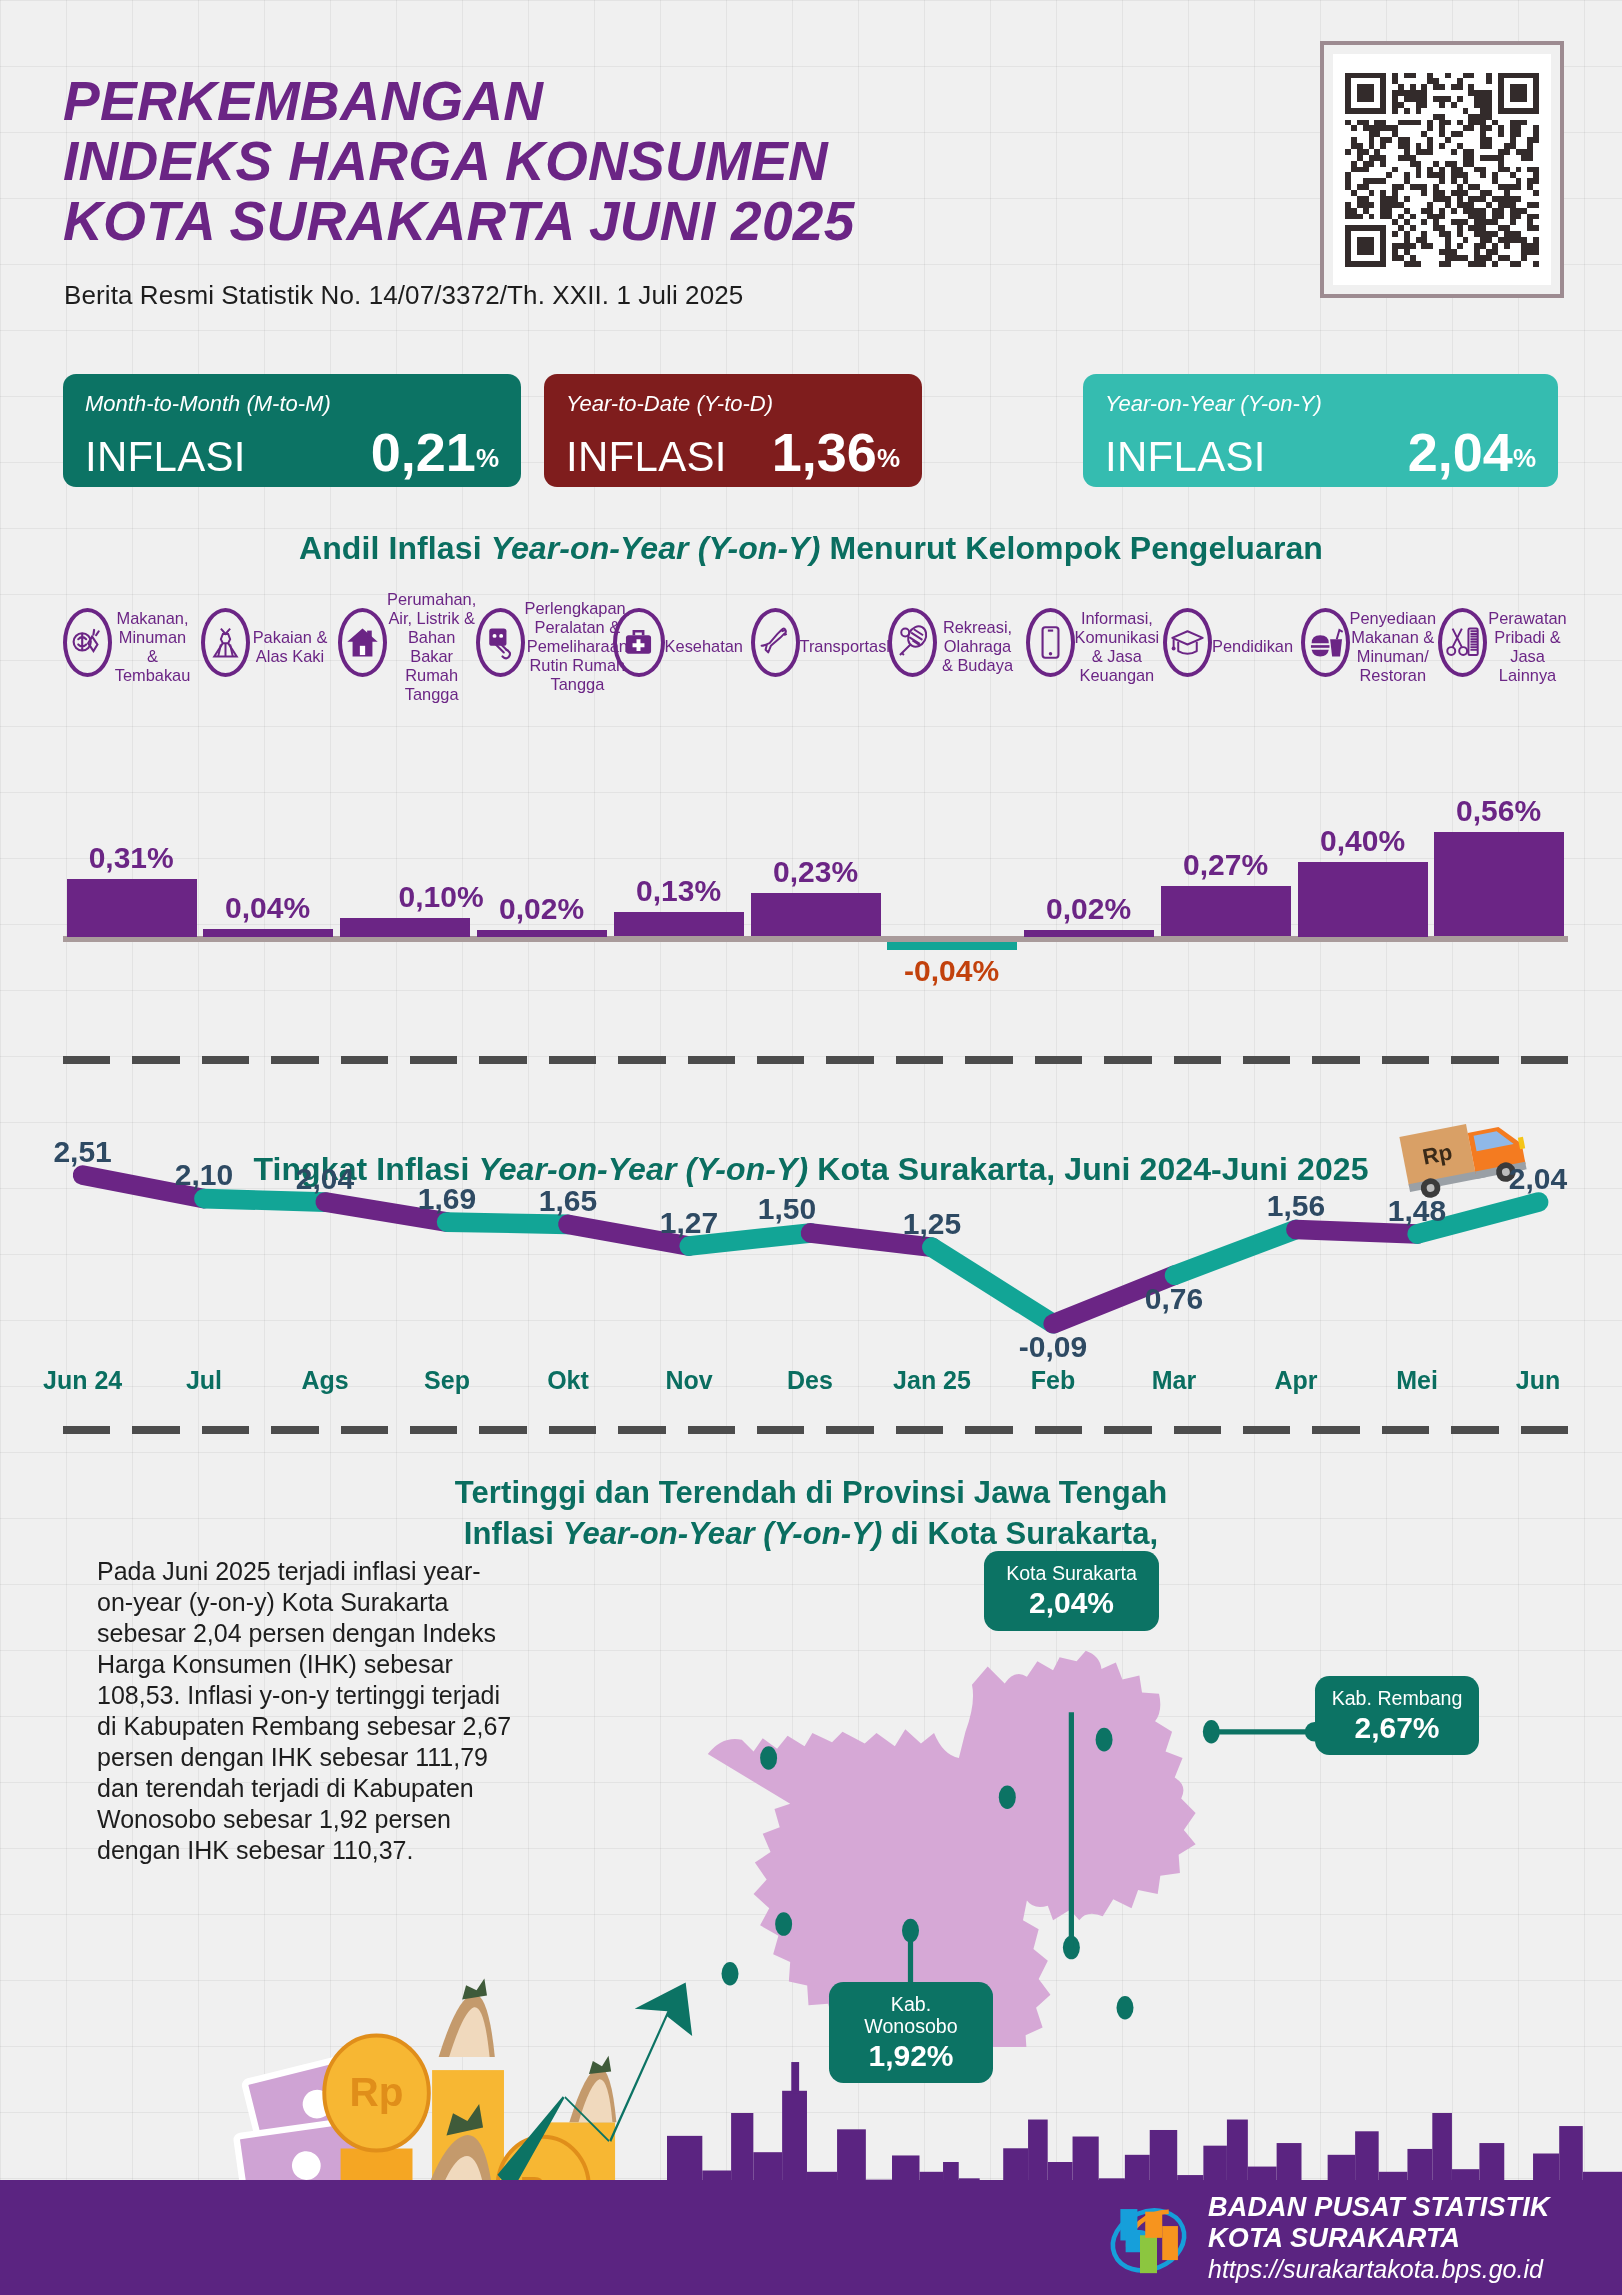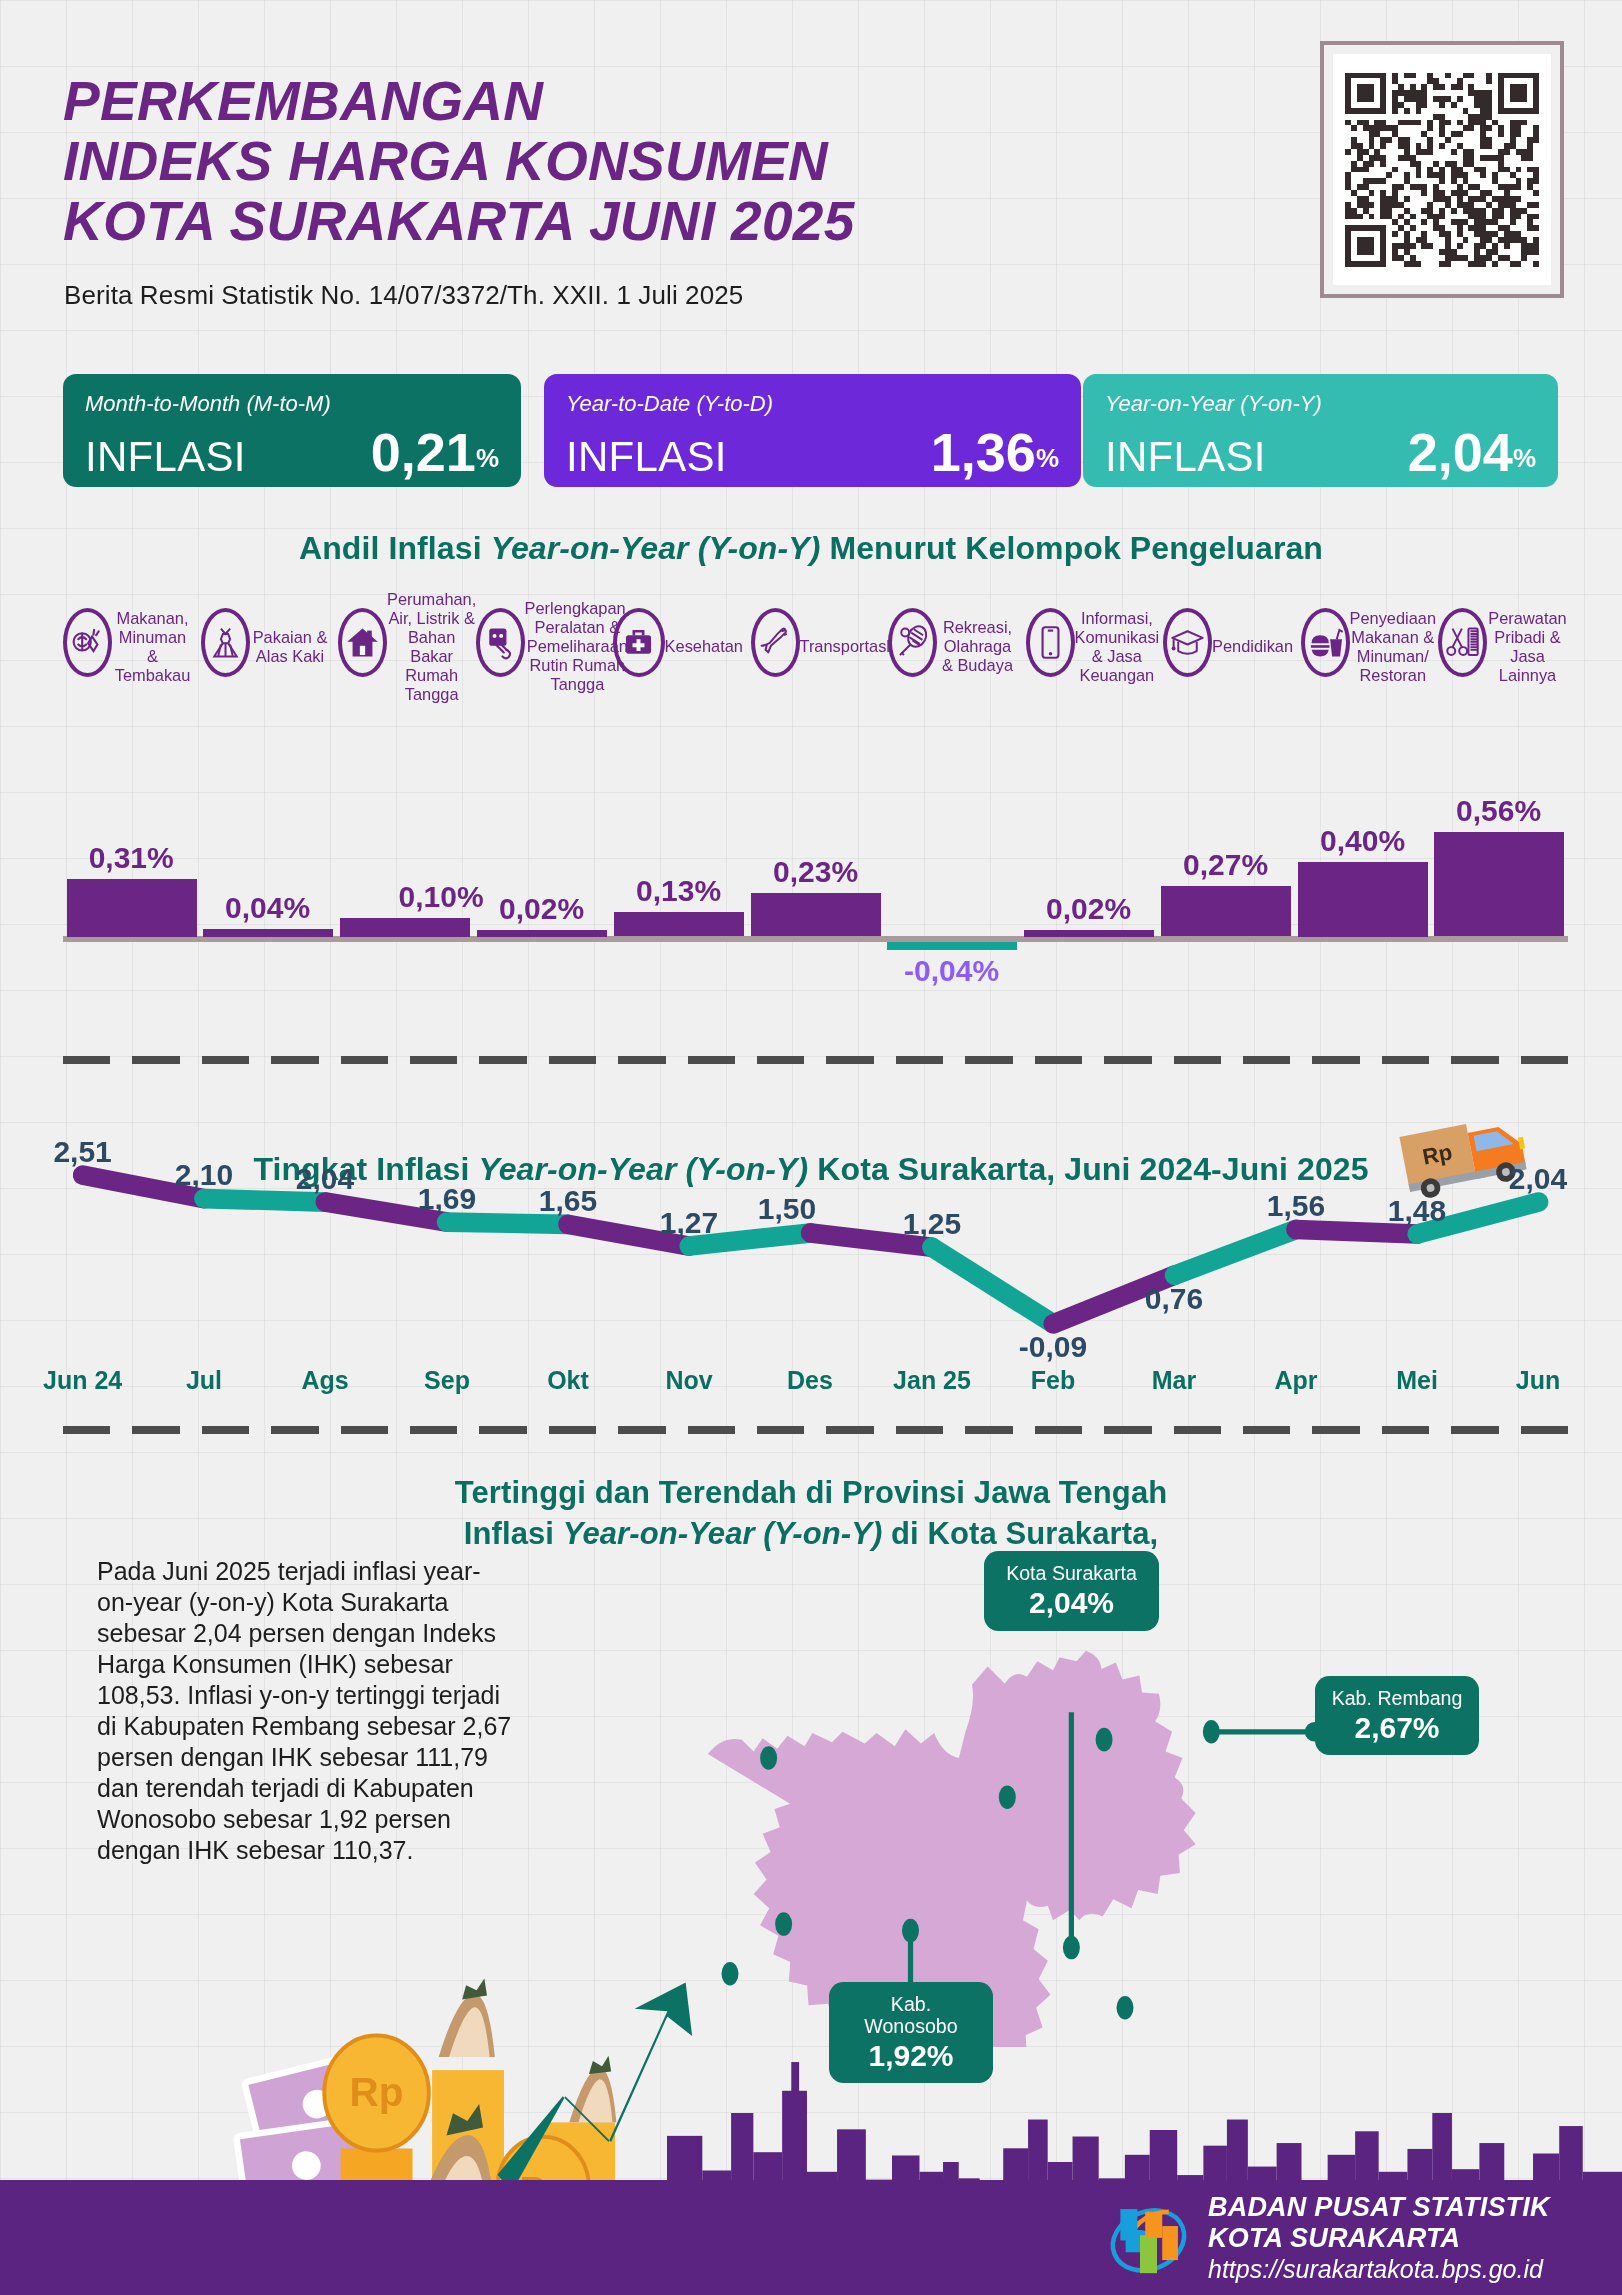--- a/index.html
+++ b/index.html
@@ -39,21 +39,21 @@
   .badge{
     border-radius:13px;color:#fff;box-sizing:border-box;
     padding:17px 22px 14.4px 22px;
   }
   .badge .lbl{font-size:22px;font-style:italic;white-space:nowrap;}
   .badge .row{display:flex;align-items:baseline;justify-content:space-between;margin-top:3.9px;}
   .badge .word{font-size:42px;letter-spacing:0.3px;}
   .badge .val{font-size:54px;font-weight:bold;}
   .badge .pct{font-size:26px;font-weight:bold;vertical-align:super;}
   #badge1{left:63px;top:374px;width:458px;height:113px;background:#0c7364;}
-  #badge2{left:544px;top:374px;width:537px;height:113px;background:#6d28d9;}
+  #badge2{left:544px;top:374px;width:378px;height:113px;background:#7f1d1d;}
   #badge3{left:1083px;top:374px;width:475px;height:113px;background:#35bcb0;}
 
   
   .sect-title{
     width:100%;text-align:center;color:#0a6e60;font-weight:bold;
     font-size:32px;letter-spacing:0.1px;
   }
   .sect-title i{font-style:italic;}
   #t1{left:0;top:530px;}
   #t3{left:0;top:1472px;line-height:41px;font-size:31px;}
@@ -73,21 +73,21 @@
   
   #barchart{left:63px;top:778px;width:1505px;height:216px;}
   #baseline{position:absolute;left:0;top:158px;width:1505px;height:5.9px;background:#a99b9b;}
   .bcol{position:absolute;width:130px;}
   .bar{position:absolute;background:#6b2585;left:0;width:100%;}
   .bar.neg{background:#12a596;}
   .bval{
     position:absolute;left:-14.4px;width:158px;text-align:center;
     color:#6b2585;font-weight:bold;font-size:30px;white-space:nowrap;
   }
-  .bval.neg{color:#8b5cf6;}
+  .bval.neg{color:#c2410c;}
 
   
   .dashrow{left:63px;width:1505px;height:7.9px;display:flex;gap:22px;}
   .dashrow span{flex:1;background:#4c4c4c;height:7.9px;}
   #dash1{top:1056px;}
   #dash2{top:1426px;}
 
   
   #linechart{left:63px;top:1112px;width:1505px;height:314px;}
   #lcsvg{position:absolute;left:0;top:39px;width:1505px;height:190px;}

